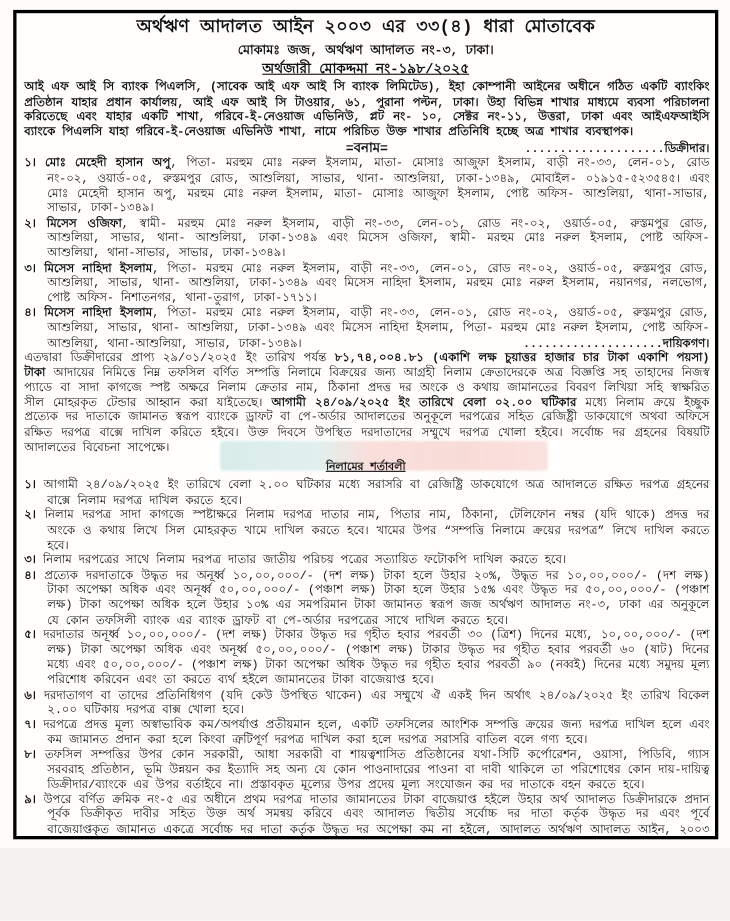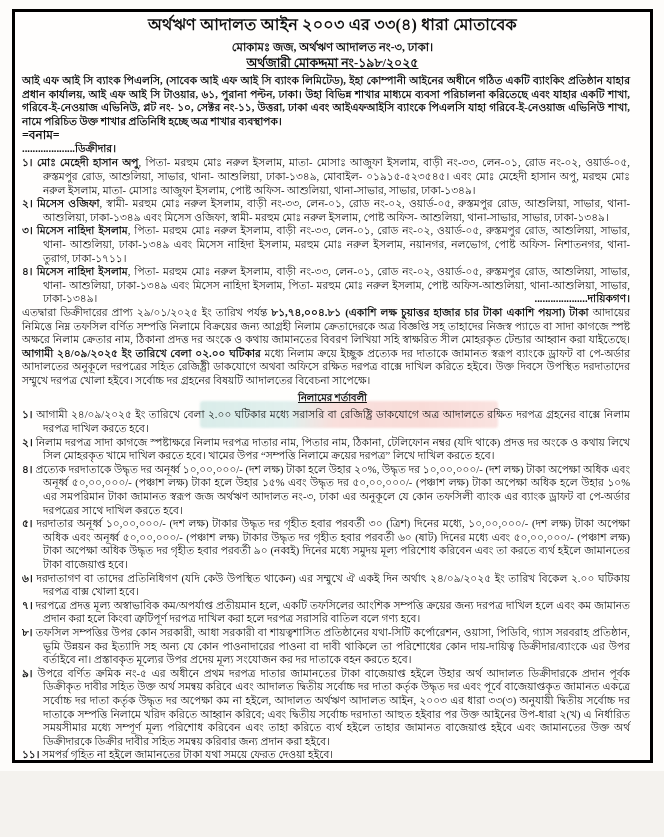--- a/index.html
+++ b/index.html
@@ -2,41 +2,41 @@
 <html><head>
 <meta charset="utf-8">
 <style>
   html,body{margin:0;padding:0;}
   body{
     width:664px;height:837px;position:relative;background:#f4f2ee;
     font-family:"Liberation Serif","DejaVu Serif",serif;
     color:#111;
     -webkit-font-smoothing:antialiased;
   }
-  .sheet{position:absolute;left:0;top:0;width:664px;height:771px;background:#fdfcfa;}
+  .sheet{position:absolute;left:0;top:0;width:664px;height:771px;background:#fdfcfa;font-family:Liberation Mono, monospace;}
   .frame{
     position:absolute;left:12px;top:9px;right:11px;bottom:8px;
     border:3px solid #000;background:#fffefd;overflow:hidden;
   }
   .act-line{
     text-align:center;font-weight:bold;font-size:16px;line-height:20px;
     padding:3px 6px 2px 6px;letter-spacing:.2px;
   }
   .title-bar{
     background:#121212;color:#fff;text-align:center;
     font-weight:bold;font-size:18px;line-height:23px;height:23px;
   }
   .court-line{text-align:center;font-size:11.5px;font-weight:600;line-height:16px;padding-top:2px;}
   .case-line{text-align:center;font-size:12.5px;font-weight:bold;line-height:17px;}
   .case-line .u{text-decoration:underline;margin-top:28px;}
   .bodytext{font-size:10.6px;line-height:13.6px;text-align:justify;}
   p{margin:0;}
-  .pad{padding-left:7px;padding-right:20px;}
+  .pad{padding-left:7px;padding-right:5px;}
   .intro{font-weight:bold;margin-top:2px;}
-  .versus-row{display:flex;align-items:baseline;font-size:10.6px;line-height:14px;flex-direction:column;}
+  .versus-row{display:flex;align-items:baseline;font-size:10.6px;line-height:14px;}
   .versus-row .sp{flex:1;}
   .versus-row .vs{font-weight:bold;font-size:12px;}
   .versus-row .rl{flex:1;text-align:right;font-weight:600;}
   .li{padding-left:21px;text-indent:-21px;text-align:justify;}
   .li .num{font-weight:bold;}
   .li .dname{font-weight:bold;}
   .overlay-right{text-align:right;font-weight:600;font-size:10.6px;line-height:13.6px;margin-top:-13.6px;}
   .sec-head{text-align:center;font-weight:bold;font-size:10px;line-height:19px;padding:1px 12px;}
   .sec-head .u{text-decoration:underline;}
   .watermark{
@@ -79,20 +79,21 @@
 
     <p class="bodytext pad"><span>এতদ্বারা ডিক্রীদারের প্রাপ্য ২৯/০১/২০২৫ ইং তারিখ পর্যন্ত </span><b>৮১,৭৪,০০৪.৮১ (একাশি লক্ষ চুয়াত্তর হাজার চার টাকা একাশি পয়সা) টাকা</b><span> আদায়ের নিমিত্তে নিম্ন তফসিল বর্ণিত সম্পত্তি নিলামে বিক্রয়ের জন্য আগ্রহী নিলাম ক্রেতাদেরকে অত্র বিজ্ঞপ্তি সহ তাহাদের নিজস্ব প্যাডে বা সাদা কাগজে স্পষ্ট অক্ষরে নিলাম ক্রেতার নাম, ঠিকানা প্রদত্ত দর অংকে ও কথায় জামানতের বিবরণ লিখিয়া সহি স্বাক্ষরিত সীল মোহরকৃত টেন্ডার আহ্বান করা যাইতেছে। </span><b>আগামী ২৪/০৯/২০২৫ ইং তারিখে বেলা ০২.০০ ঘটিকার</b><span> মধ্যে নিলাম ক্রয়ে ইচ্ছুক প্রত্যেক দর দাতাকে জামানত স্বরূপ ব্যাংকে ড্রাফট বা পে-অর্ডার আদালতের অনুকূলে দরপত্রের সহিত রেজিষ্ট্রী ডাকযোগে অথবা অফিসে রক্ষিত দরপত্র বাক্সে দাখিল করিতে হইবে। উক্ত দিবসে উপস্থিত দরদাতাদের সম্মুখে দরপত্র খোলা হইবে। সর্বোচ্চ দর গ্রহনের বিষয়টি আদালতের বিবেচনা সাপেক্ষে।</span></p>
 
     <div class="sec-head">
       <span class="u">নিলামের শর্তাবলী</span>
     </div>
 
     <div class="terms pad">
       <p class="bodytext li"><span class="num">১।</span> <span>আগামী ২৪/০৯/২০২৫ ইং তারিখে বেলা ২.০০ ঘটিকার মধ্যে সরাসরি বা রেজিষ্ট্রি ডাকযোগে অত্র আদালতে রক্ষিত দরপত্র গ্রহনের বাক্সে নিলাম দরপত্র দাখিল করতে হবে।</span></p>
       <p class="bodytext li"><span class="num">২।</span> <span>নিলাম দরপত্র সাদা কাগজে স্পষ্টাক্ষরে নিলাম দরপত্র দাতার নাম, পিতার নাম, ঠিকানা, টেলিফোন নম্বর (যদি থাকে) প্রদত্ত দর অংকে ও কথায় লিখে সিল মোহরকৃত খামে দাখিল করতে হবে। খামের উপর “সম্পত্তি নিলামে ক্রয়ের দরপত্র” লিখে দাখিল করতে হবে।</span></p>
+      <p class="bodytext li"><span class="num">৩।</span> <span>নিলাম দরপত্রের সাথে নিলাম দরপত্র দাতার জাতীয় পরিচয় পত্রের সত্যায়িত ফটোকপি দাখিল করতে হবে।</span></p>
       <p class="bodytext li"><span class="num">৪।</span> <span>প্রত্যেক দরদাতাকে উদ্ধৃত দর অনূর্ধ্ব ১০,০০,০০০/- (দশ লক্ষ) টাকা হলে উহার ২০%, উদ্ধৃত দর ১০,০০,০০০/- (দশ লক্ষ) টাকা অপেক্ষা অধিক এবং অনূর্ধ্ব ৫০,০০,০০০/- (পঞ্চাশ লক্ষ) টাকা হলে উহার ১৫% এবং উদ্ধৃত দর ৫০,০০,০০০/- (পঞ্চাশ লক্ষ) টাকা অপেক্ষা অধিক হলে উহার ১০% এর সমপরিমান টাকা জামানত স্বরূপ জজ অর্থঋণ আদালত নং-৩, ঢাকা এর অনুকূলে যে কোন তফসিলী ব্যাংক এর ব্যাংক ড্রাফট বা পে-অর্ডার দরপত্রের সাথে দাখিল করতে হবে।</span></p>
       <p class="bodytext li"><span class="num">৫।</span> <span>দরদাতার অনূর্ধ্ব ১০,০০,০০০/- (দশ লক্ষ) টাকার উদ্ধৃত দর গৃহীত হবার পরবর্তী ৩০ (ত্রিশ) দিনের মধ্যে, ১০,০০,০০০/- (দশ লক্ষ) টাকা অপেক্ষা অধিক এবং অনূর্ধ্ব ৫০,০০,০০০/- (পঞ্চাশ লক্ষ) টাকার উদ্ধৃত দর গৃহীত হবার পরবর্তী ৬০ (ষাট) দিনের মধ্যে এবং ৫০,০০,০০০/- (পঞ্চাশ লক্ষ) টাকা অপেক্ষা অধিক উদ্ধৃত দর গৃহীত হবার পরবর্তী ৯০ (নব্বই) দিনের মধ্যে সমুদয় মূল্য পরিশোধ করিবেন এবং তা করতে ব্যর্থ হইলে জামানতের টাকা বাজেয়াপ্ত হবে।</span></p>
       <p class="bodytext li"><span class="num">৬।</span> <span>দরদাতাগণ বা তাদের প্রতিনিধিগণ (যদি কেউ উপস্থিত থাকেন) এর সম্মুখে ঐ একই দিন অর্থাৎ ২৪/০৯/২০২৫ ইং তারিখ বিকেল ২.০০ ঘটিকায় দরপত্র বাক্স খোলা হবে।</span></p>
       <p class="bodytext li"><span class="num">৭।</span> <span>দরপত্রে প্রদত্ত মূল্য অস্বাভাবিক কম/অপর্যাপ্ত প্রতীয়মান হলে, একটি তফসিলের আংশিক সম্পত্তি ক্রয়ের জন্য দরপত্র দাখিল হলে এবং কম জামানত প্রদান করা হলে কিংবা ত্রুটিপূর্ণ দরপত্র দাখিল করা হলে দরপত্র সরাসরি বাতিল বলে গণ্য হবে।</span></p>
       <p class="bodytext li"><span class="num">৮।</span> <span>তফসিল সম্পত্তির উপর কোন সরকারী, আধা সরকারী বা শায়ত্বশাসিত প্রতিষ্ঠানের যথা-সিটি কর্পোরেশন, ওয়াসা, পিডিবি, গ্যাস সরবরাহ প্রতিষ্ঠান, ভূমি উন্নয়ন কর ইত্যাদি সহ অন্য যে কোন পাওনাদারের পাওনা বা দাবী থাকিলে তা পরিশোধের কোন দায়-দায়িত্ব ডিক্রীদার/ব্যাংকে এর উপর বর্তাইবে না। প্রস্তাবকৃত মূল্যের উপর প্রদেয় মূল্য সংযোজন কর দর দাতাকে বহন করতে হবে।</span></p>
       <p class="bodytext li"><span class="num">৯।</span> <span>উপরে বর্ণিত ক্রমিক নং-৫ এর অধীনে প্রথম দরপত্র দাতার জামানতের টাকা বাজেয়াপ্ত হইলে উহার অর্থ আদালত ডিক্রীদারকে প্রদান পূর্বক ডিক্রীকৃত দাবীর সহিত উক্ত অর্থ সমন্বয় করিবে এবং আদালত দ্বিতীয় সর্বোচ্চ দর দাতা কর্তৃক উদ্ধৃত দর এবং পূর্বে বাজেয়াপ্তকৃত জামানত একত্রে সর্বোচ্চ দর দাতা কর্তৃক উদ্ধৃত দর অপেক্ষা কম না হইলে, আদালত অর্থঋণ আদালত আইন, ২০০৩ এর ধারা ৩৩(৩) অনুযায়ী দ্বিতীয় সর্বোচ্চ দর দাতাকে সম্পত্তি নিলামে খরিদ করিতে আহ্বান করিবে; এবং দ্বিতীয় সর্বোচ্চ দরদাতা আহুত হইবার পর উক্ত আইনের উপ-ধারা ২(খ) এ নির্ধারিত সময়সীমার মধ্যে সম্পূর্ণ মূল্য পরিশোধ করিবেন এবং তাহা করিতে ব্যর্থ হইলে তাহার জামানত বাজেয়াপ্ত হইবে এবং জামানতের উক্ত অর্থ ডিক্রীদারকে ডিক্রীর দাবীর সহিত সমন্বয় করিবার জন্য প্রদান করা হইবে।</span></p>
       <p class="bodytext li"><span class="num">১১।</span> <span>সমপর্র গৃহিত না হইলে জামানতের টাকা যথা সময়ে ফেরত দেওয়া হইবে।</span></p>
       <p class="bodytext li"><span class="num">১২।</span> <span>কোন প্রকার কারণ দর্শানো ব্যতিরেকে কর্তৃপক্ষ যে কোন দরপত্র গ্রহণ বা বাতিল করিবার ক্ষমতা সংরক্ষন করে।</span></p>
       <p class="bodytext li"><span class="num">১৪।</span> <span>আইনের বিধানমতে ঋণের বিপরীতে দায়বদ্ধ সম্পত্তির দখল ক্রেতার অনুকূলে সমর্পণের ব্যবস্থা করা হইবে।</span></p>
 

